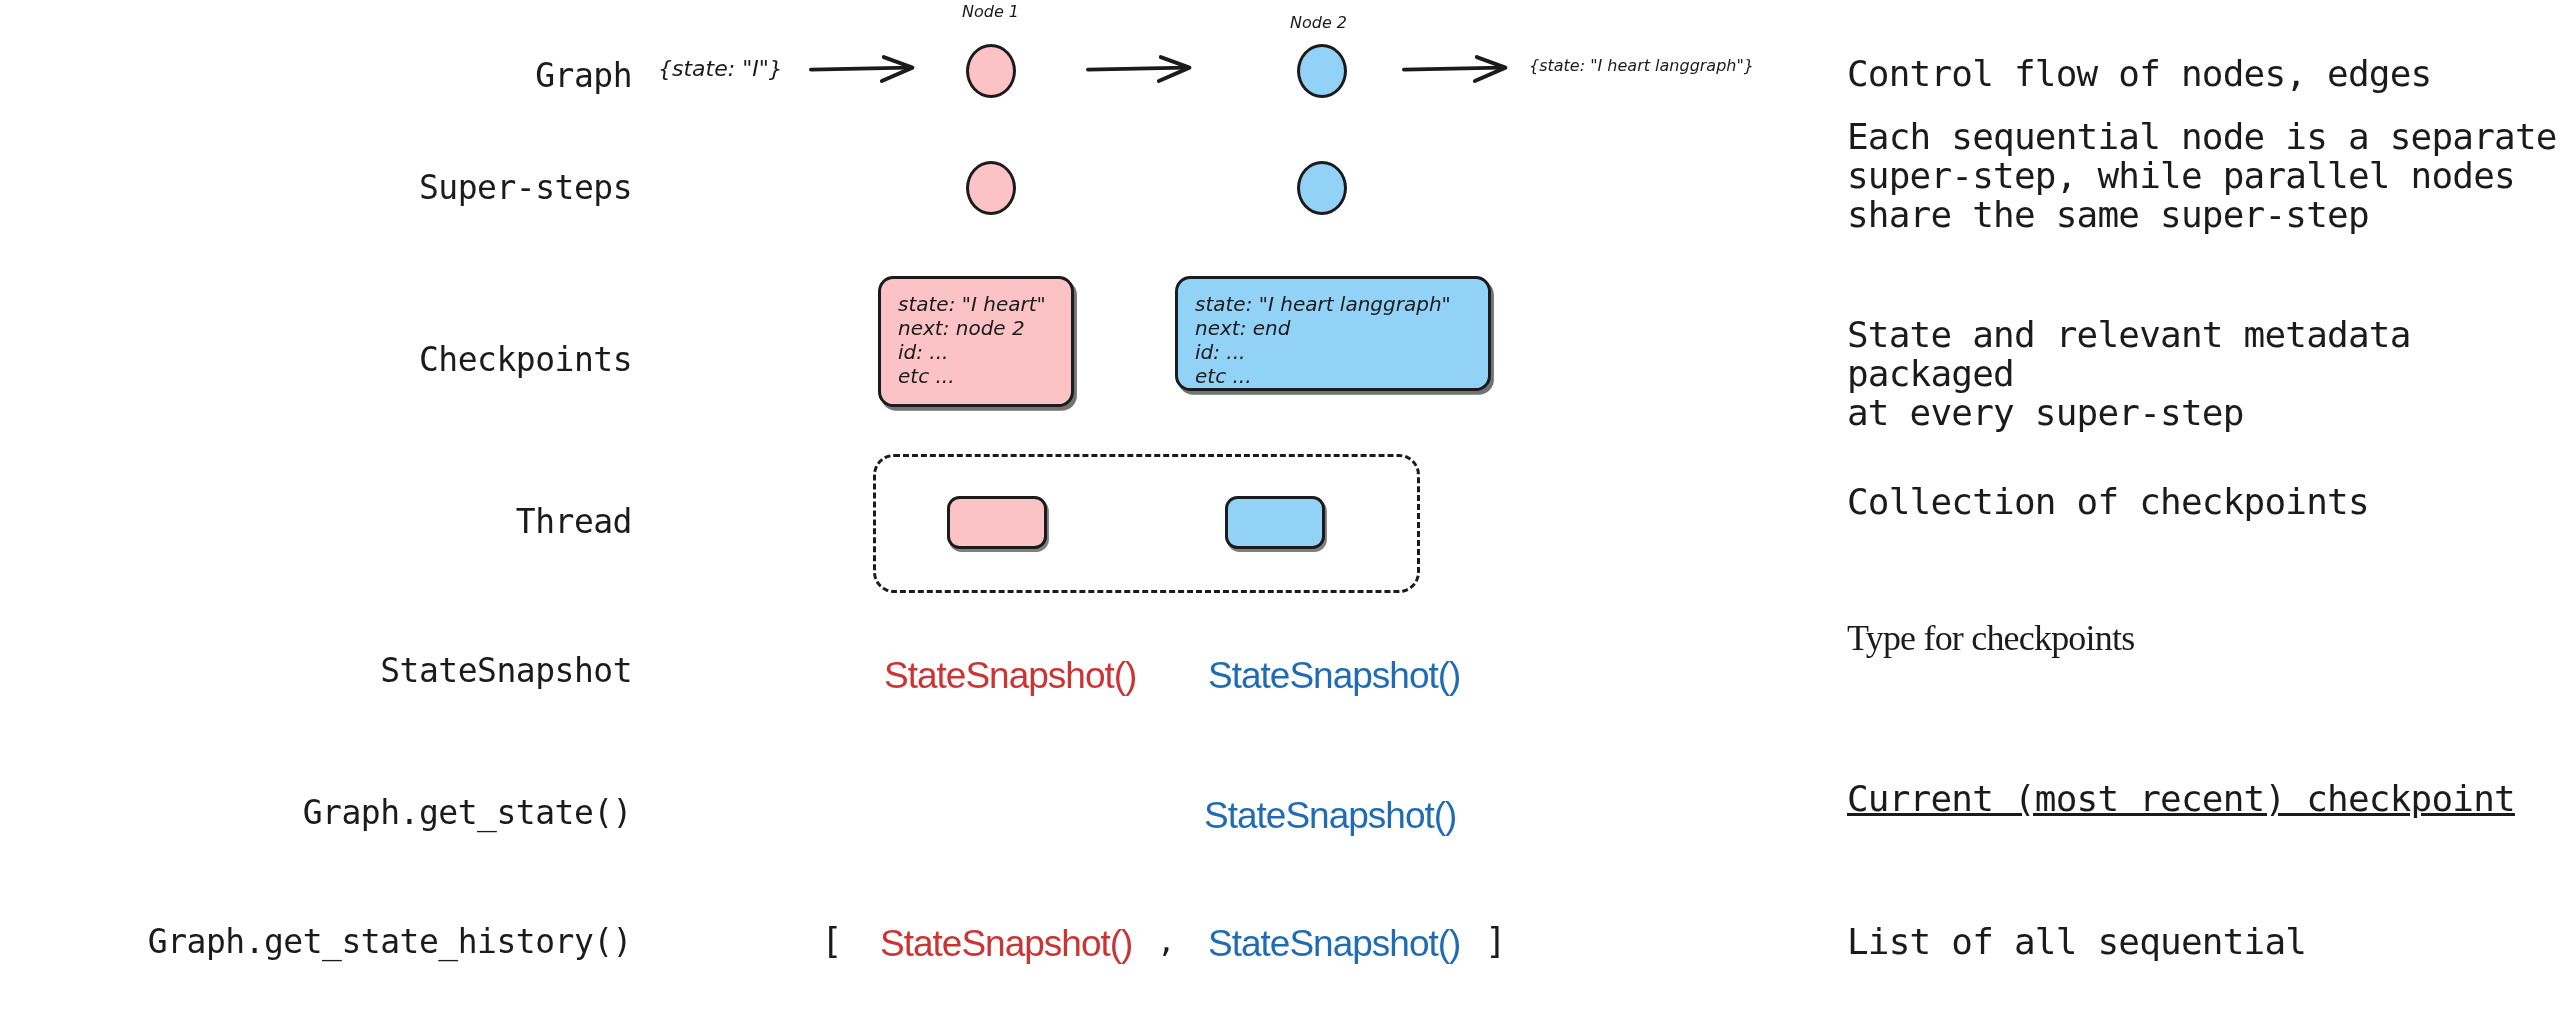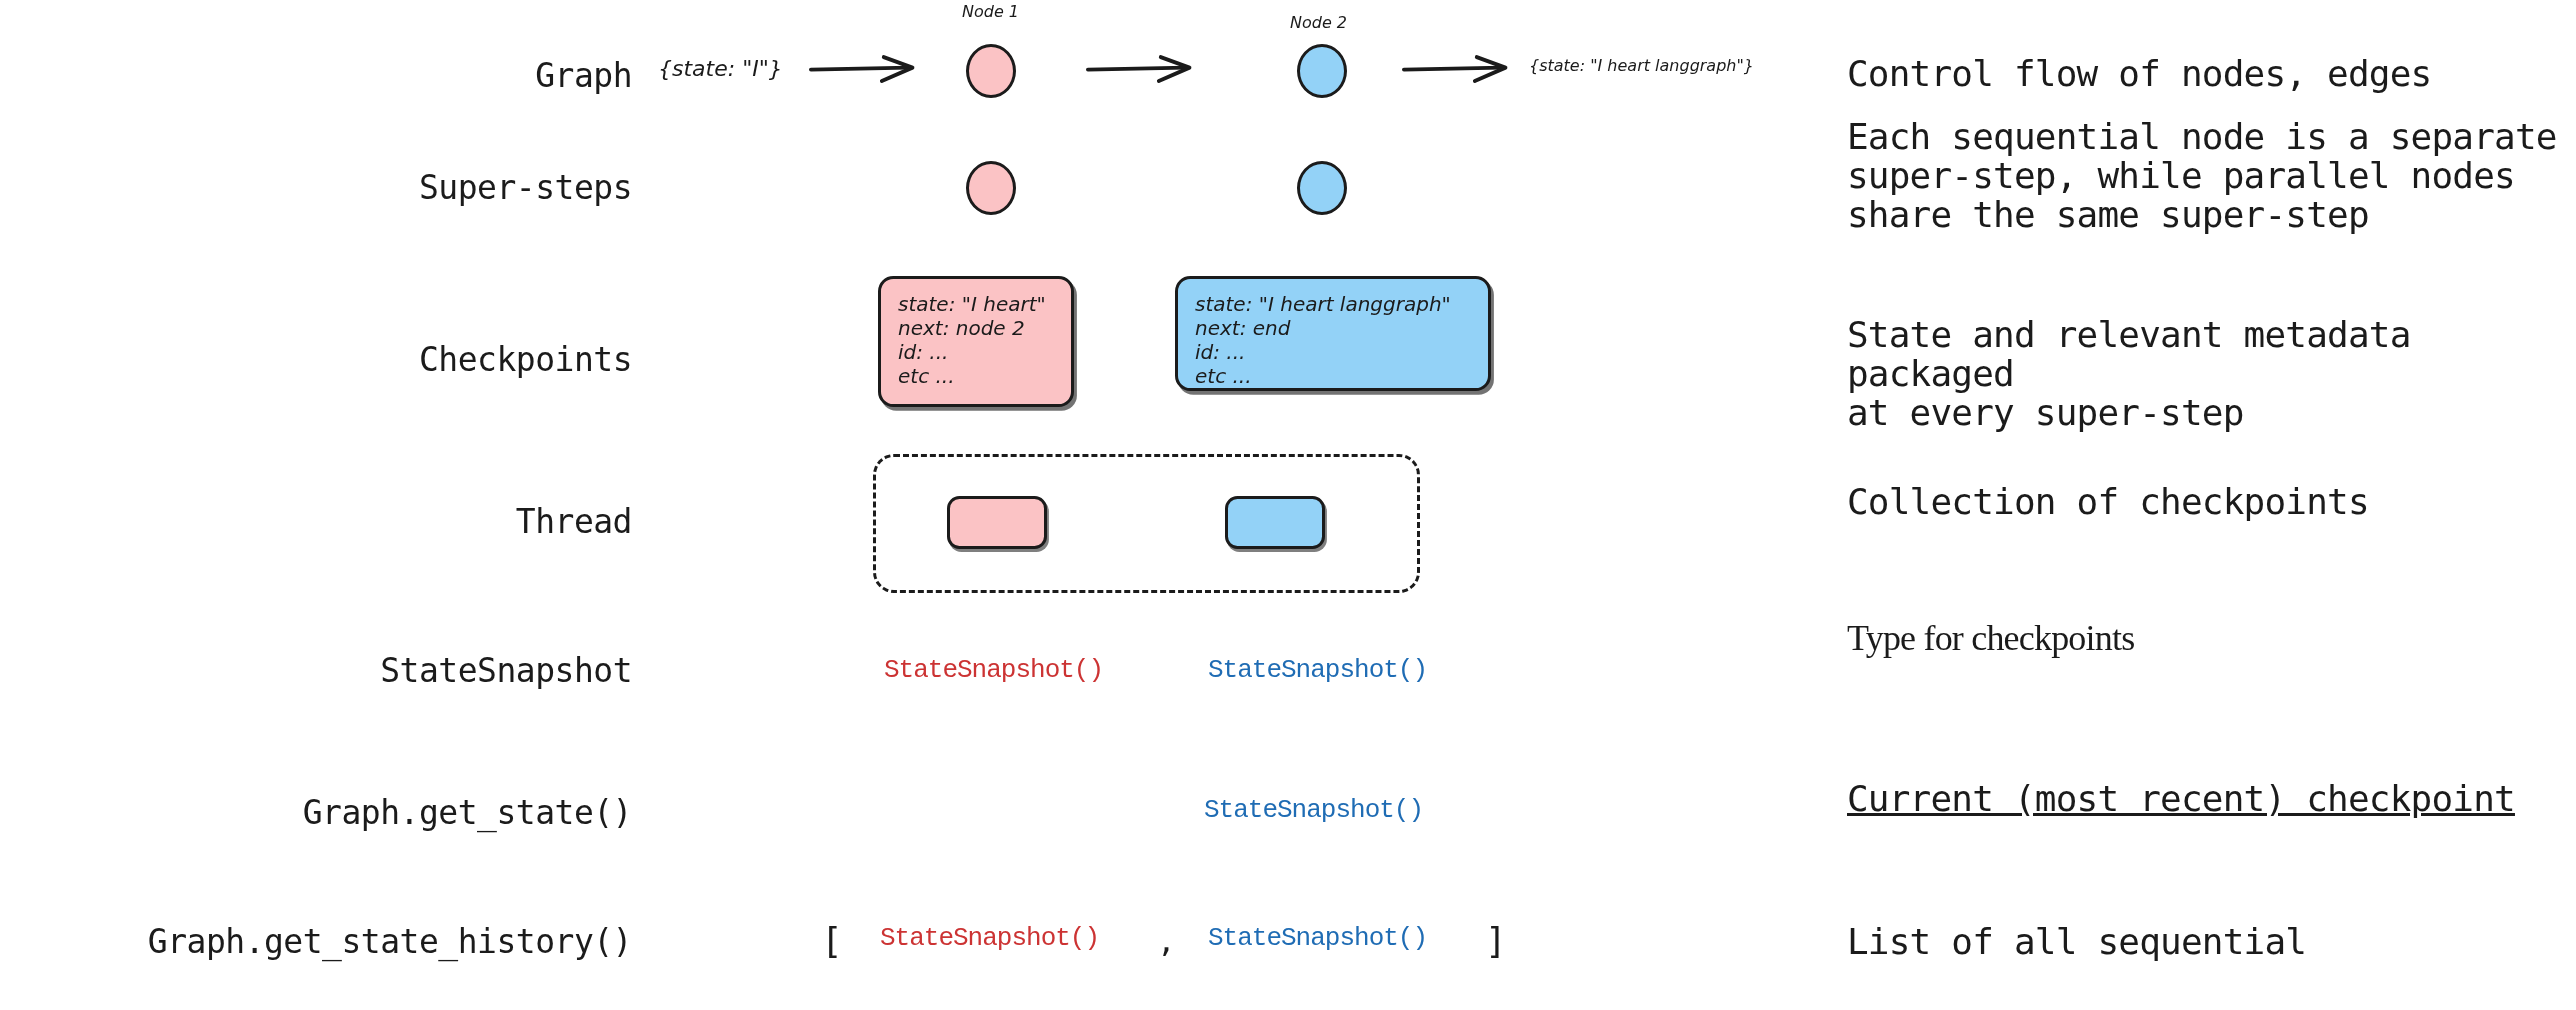--- a/index.html
+++ b/index.html
@@ -98,22 +98,22 @@
     height: 53px;
     border: 3.3px solid #1b1b1b;
     border-radius: 12.4px;
     box-sizing: border-box;
     box-shadow: 1.9px 2.9px 0 rgba(0,0,0,0.5);
   }
 
   
   .snap {
     position: absolute;
-    font-family: Liberation Mono, monospace;
-    font-size: 26px;
+    font-family: Liberation Sans, sans-serif;
+    font-size: 37px;
     letter-spacing: -1px;
     white-space: nowrap;
   }
   .snap-red  { color: #CC3333; }
   .snap-blue { color: #1F6CB4; }
   .bracket {
     position: absolute;
     font-family: "DejaVu Sans Mono", monospace;
     font-size: 36px;
     color: #1b1b1b;

